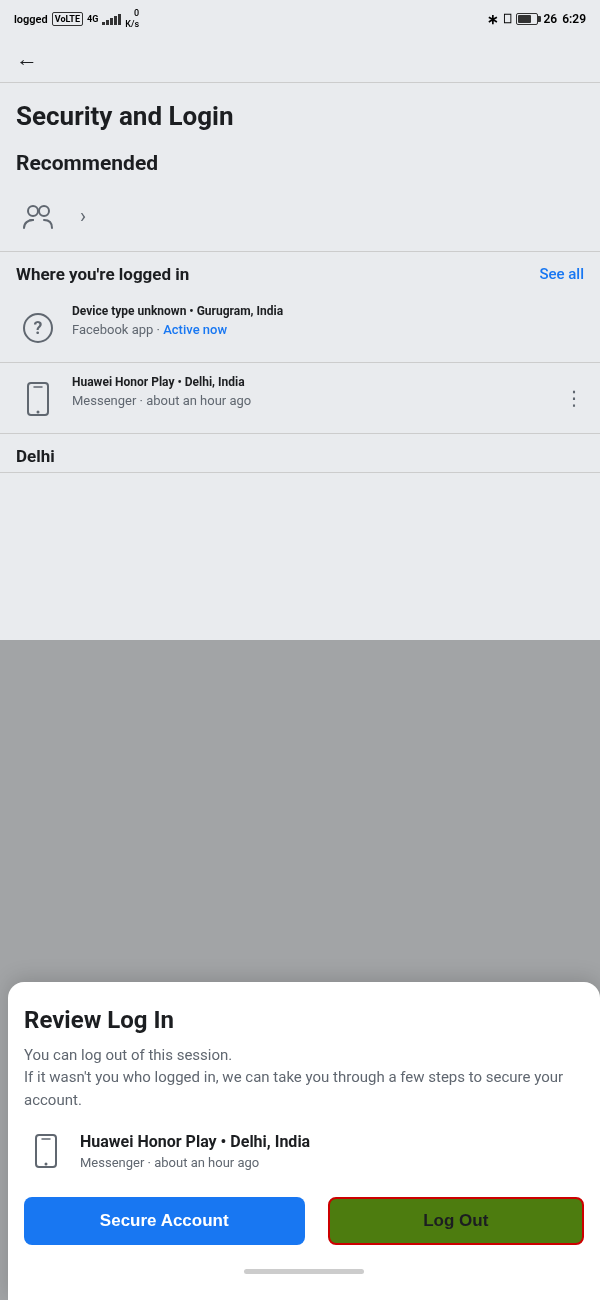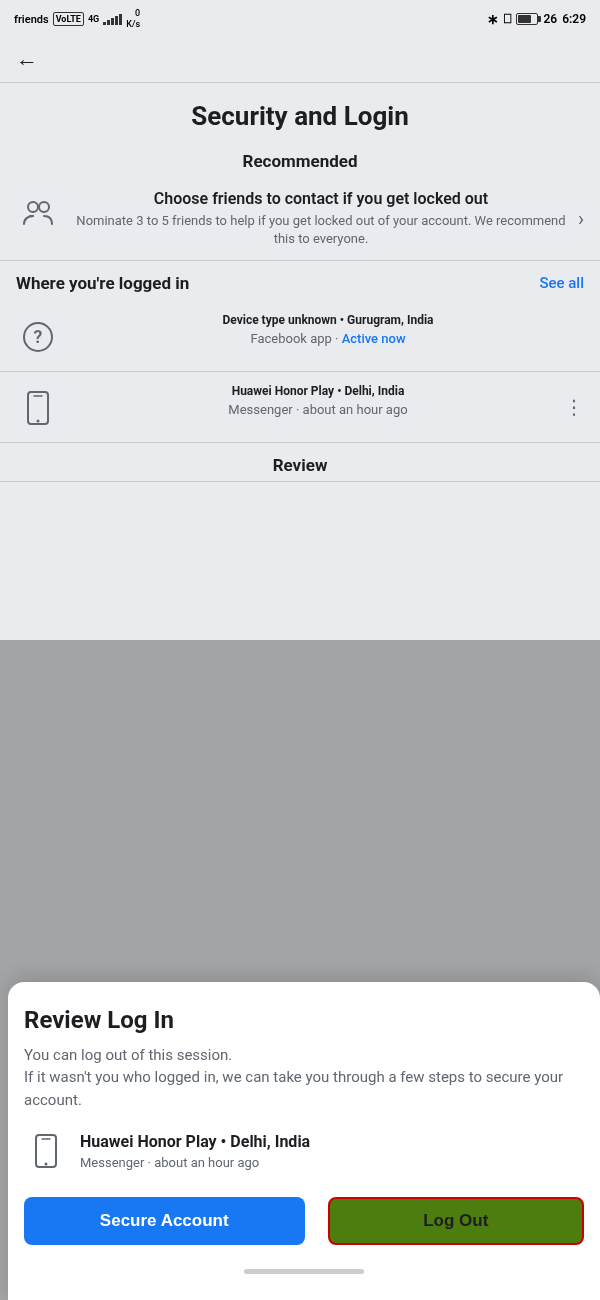--- a/index.html
+++ b/index.html
@@ -83,41 +83,40 @@
     }
     .back-arrow {
       font-size: 22px;
       color: #1c1e21;
       cursor: pointer;
     }
 
     
     .main-content {
       background: #e9ebee;
-      text-align: center;
     }
 
     
     .section-title {
       background: #e9ebee;
       padding: 18px 16px 10px 16px;
     }
     .section-title h1 {
       font-size: 26px;
       font-weight: 700;
       color: #1c1e21;
     }
 
     
     .section-header {
       padding: 10px 16px 6px 16px;
       background: #e9ebee;
     }
     .section-header h2 {
-      font-size: 17px;
+      font-size: 21px;
       font-weight: 700;
       color: #1c1e21;
     }
 
     .list-item {
       background: #e9ebee;
       display: flex;
       align-items: flex-start;
       padding: 12px 16px;
       border-bottom: 1px solid #ccc;
@@ -345,21 +344,21 @@
       font-weight: 500;
       line-height: 1.2;
       text-align: right;
     }
   </style>
 </head>
 <body>
 
 <div class="status-bar">
   <div class="status-left">
-    <span>friends</span>
+    <span>logged</span>
     <span class="volte-badge">VoLTE</span>
     <span class="network-badge">4G</span>
     <div class="signal-bars">
       <span style="height:3px"></span>
       <span style="height:5px"></span>
       <span style="height:7px"></span>
       <span style="height:9px"></span>
       <span style="height:11px"></span>
     </div>
     <div class="data-speed">0<br>K/s</div>
@@ -396,24 +395,20 @@
     <div class="list-item-icon">
 
       <svg width="36" height="36" viewBox="0 0 36 36" fill="none" xmlns="http://www.w3.org/2000/svg">
         <circle cx="13" cy="12" r="5" stroke="#606770" stroke-width="2" fill="none"></circle>
         <path d="M4 29c0-5 4-8 9-8" stroke="#606770" stroke-width="2" stroke-linecap="round" fill="none"></path>
         <circle cx="24" cy="12" r="5" stroke="#606770" stroke-width="2" fill="none"></circle>
         <path d="M24 21c5 0 8 3 8 8" stroke="#606770" stroke-width="2" stroke-linecap="round" fill="none"></path>
         <path d="M13 21c-1 0-2 .1-3 .3" stroke="#606770" stroke-width="2" stroke-linecap="round" fill="none"></path>
       </svg>
     </div>
-    <div class="list-item-content">
-      <div class="list-item-title">Choose friends to contact if you get locked out</div>
-      <div class="list-item-subtitle">Nominate 3 to 5 friends to help if you get locked out of your account. We recommend this to everyone.</div>
-    </div>
     <div class="list-item-chevron">›</div>
   </div>
 
   <div class="logged-in-header">
     <h2>Where you're logged in</h2>
     <span class="see-all">See all</span>
   </div>
 
   <div class="device-item">
     <div class="device-icon">
@@ -447,21 +442,21 @@
       <div class="device-sub">
         <span>Messenger</span>
         <span> · </span>
         <span>about an hour ago</span>
       </div>
     </div>
     <div class="three-dots">⋮</div>
   </div>
 
   <div class="login-partial">
-    <h2>Review</h2>
+    <h2>Delhi</h2>
   </div>
 
 </div>
 
 <div class="modal-overlay">
   <div class="modal-sheet">
     <div class="modal-title">Review Log In</div>
     <div class="modal-desc">You can log out of this session.<br>If it wasn't you who logged in, we can take you through a few steps to secure your account.</div>
 
     <div class="modal-device">

